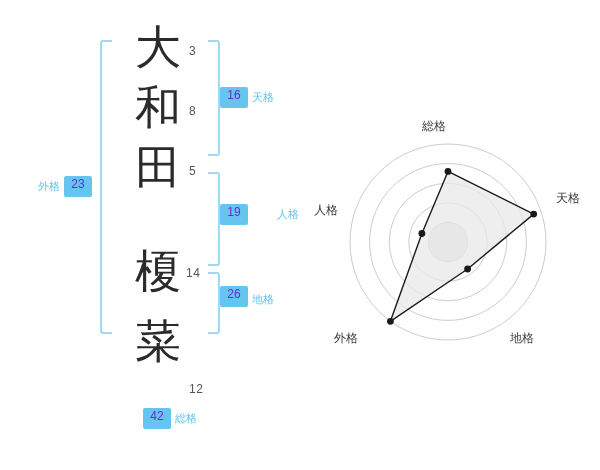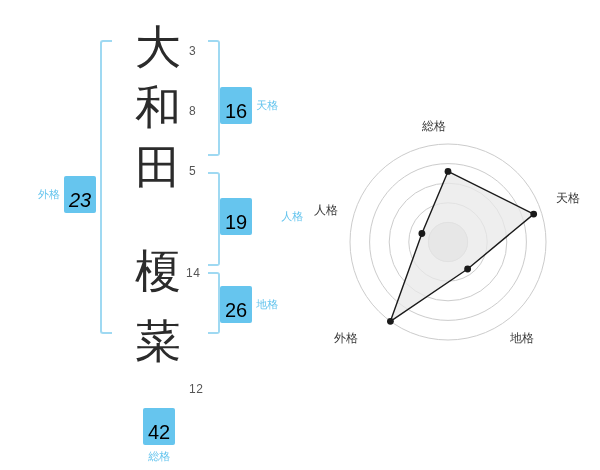--- a/index.html
+++ b/index.html
@@ -57,40 +57,40 @@
 
   
   .badge {
     position: absolute;
     display: flex;
     align-items: center;
     gap: 4px;
   }
   .badge .num {
     background: #66c5ee;
-    color: #000000;
-    font-size: 20px;
+    color: #6d28d9;
+    font-size: 12px;
     line-height: 16px;
-    padding: 16px 5px 5px 5px;
+    padding: 0 5px 5px 5px;
     border-radius: 2px;
     min-width: 18px;
     text-align: center;
   }
   .badge .lbl {
     color: #66c5ee;
     font-size: 11px;
     white-space: nowrap;
   }
   .badge-tenkaku { left: 220px; top: 87px; }
-  .badge-jinkaku { left: 220px; top: 198px; gap: 29px; }
-  .badge-chikaku { left: 220px; top: 286px; }
+  .badge-jinkaku { left: 220px; top: 204px; gap: 29px; }
+  .badge-chikaku { left: 220px; top: 286px; align-items: flex-end; }
   .badge-gaikaku { left: 38px;  top: 176px; }
-  .badge-gaikaku .num { order: 2; font-style: italic; }
+  .badge-gaikaku .num { order: 2; }
   .badge-gaikaku .lbl { order: 1; }
-  .badge-soukaku { left: 143px; top: 408px; flex-direction: column; }
+  .badge-soukaku { left: 143px; top: 408px; }
 
   
   .brk {
     position: absolute;
     border-color: #9fd9f2;
     border-style: solid;
     border-width: 0;
   }
   
   .brk-outer {

